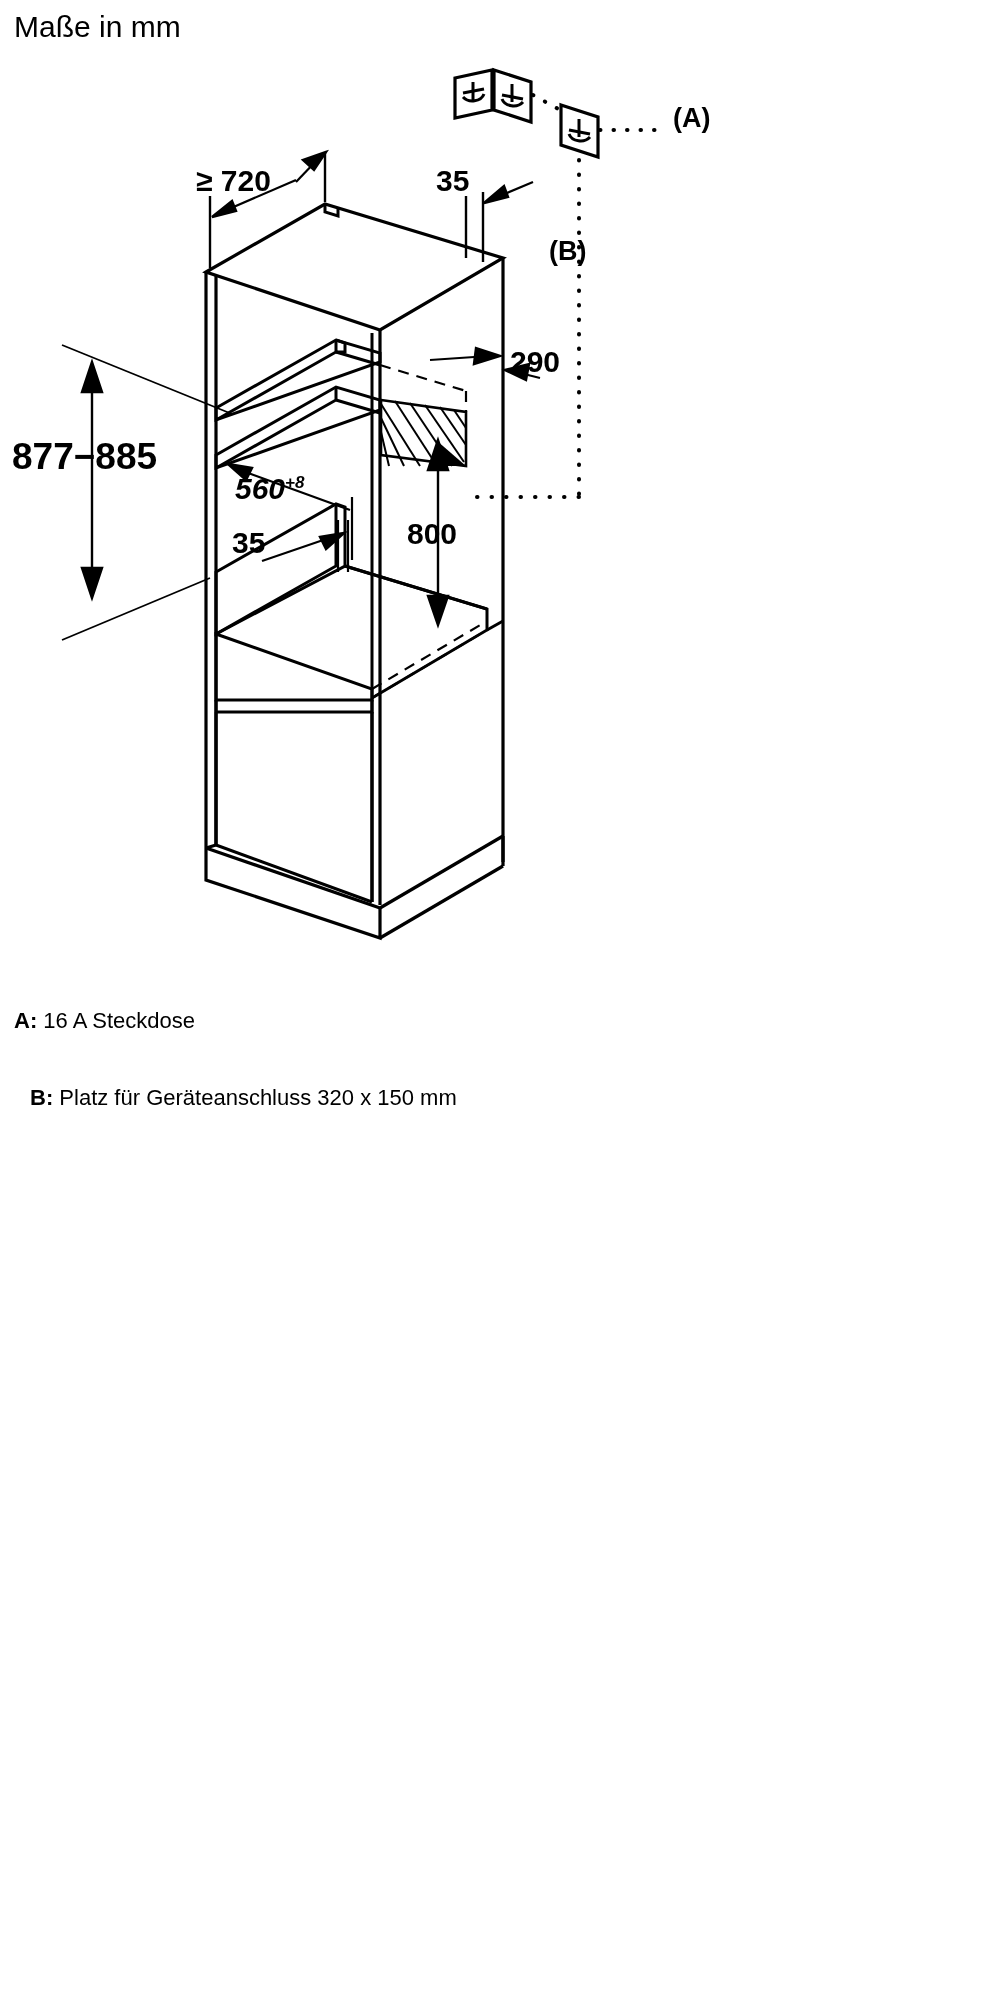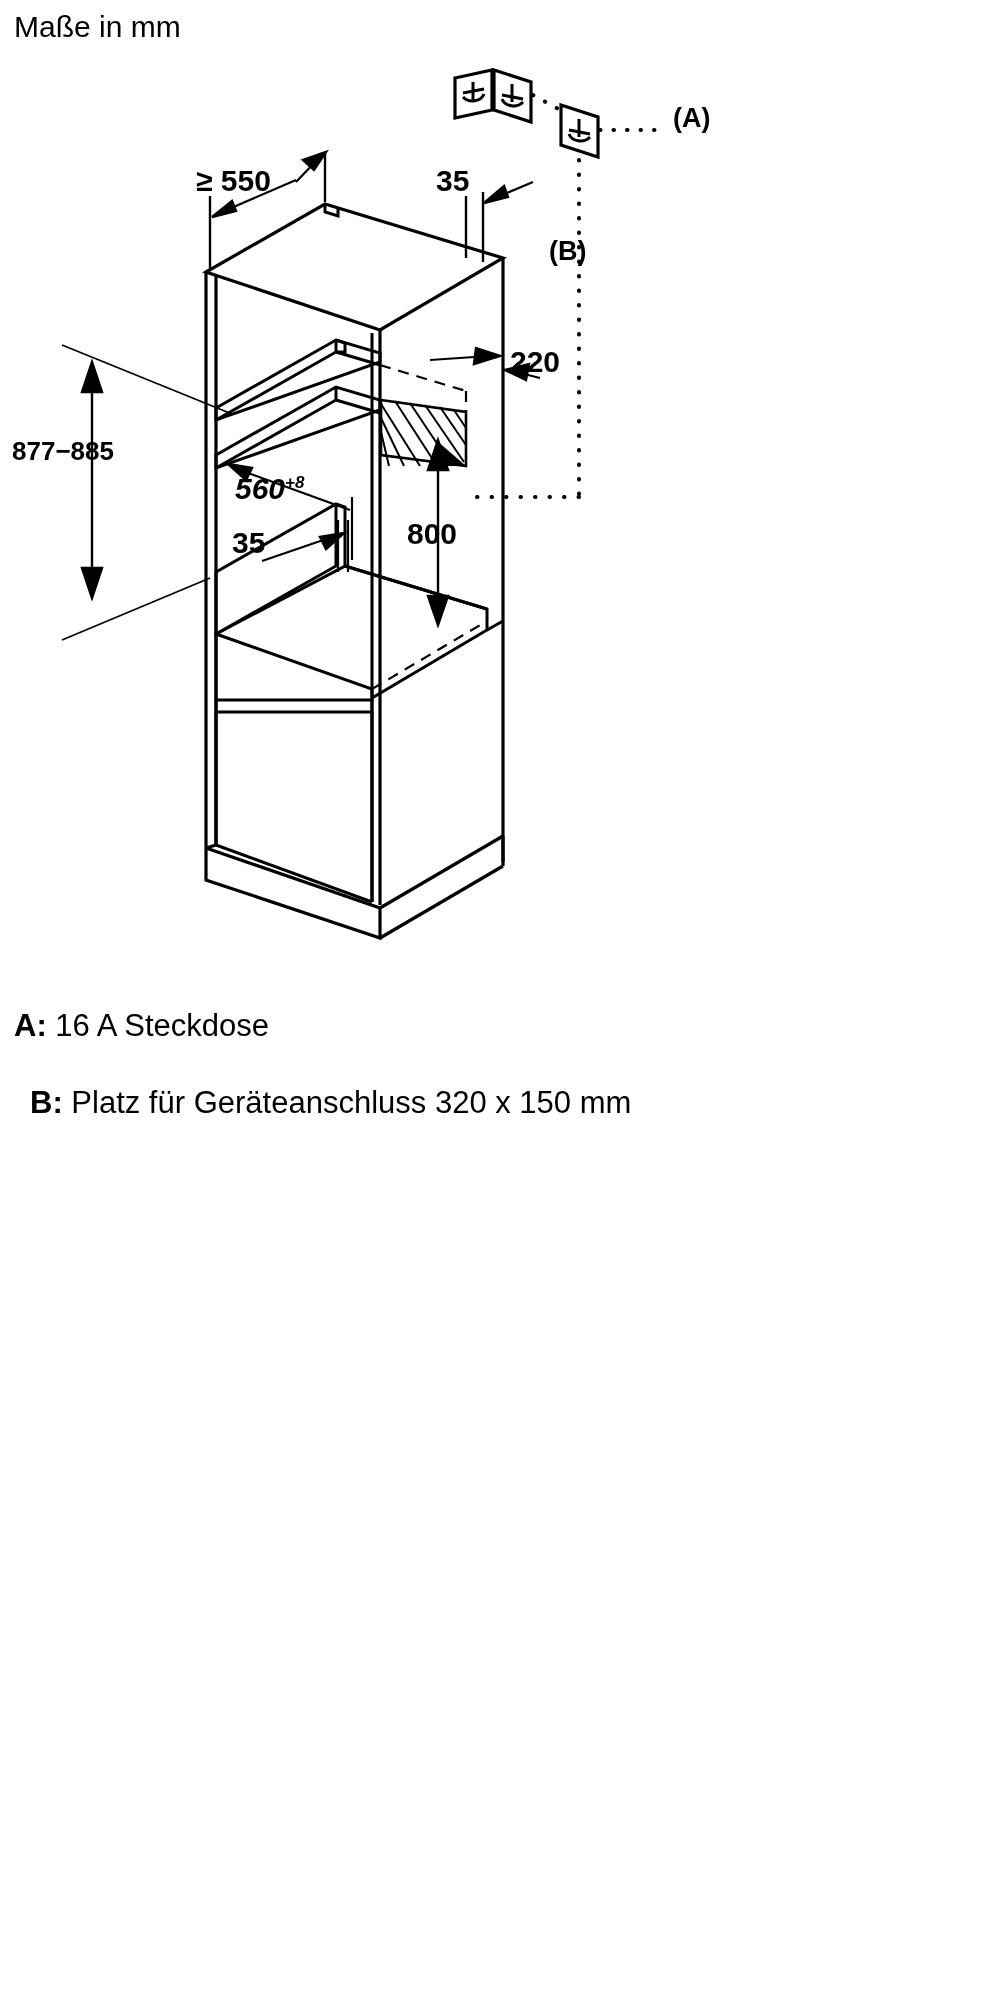--- a/index.html
+++ b/index.html
@@ -29,21 +29,21 @@
   #title {
     left: 14px;
     top: 12px;
     font-size: 30px;
   }
   .dim {
     font-size: 30px;
     font-weight: bold;
   }
   .dim-big {
-    font-size: 26px;
+    font-size: 37px;
     font-weight: bold;
   }
   .ref {
     font-size: 27px;
     font-weight: bold;
   }
   .sup {
     font-size: 17px;
     vertical-align: super;
     font-weight: bold;
@@ -53,21 +53,21 @@
   #dim-877  { left: 12px;  top: 438px; }
   #dim-560  { left: 235px; top: 474px; font-style: italic; }
   #dim-35l  { left: 232px; top: 528px; }
   #dim-180  { left: 510px; top: 347px; }
   #dim-600  { left: 407px; top: 519px; }
   #ref-a    { left: 673px; top: 105px; }
   #ref-b    { left: 549px; top: 238px; }
 
   .legend {
     position: absolute;
-    font-size: 31px;
+    font-size: 22px;
     white-space: pre;
   }
   .legend b { font-weight: bold; }
   #legend-a { left: 14px; top: 1008px; }
   #legend-b { left: 14px; top: 1085px; margin-left: 16px; }
 
   #art { position: absolute; left: 0; top: 0; }
 </style>
 </head>
 <body>
@@ -223,31 +223,31 @@
       <line x1="545" y1="375" x2="512" y2="368" stroke-width="2.2" stroke="none"></line>
       <line x1="540" y1="378" x2="516" y2="372" stroke-width="2.2"></line>
       <polygon points="505,370 529,364 526,380"></polygon>
 
       <path d="M438,455 L438,612" fill="none" stroke-width="2.4"></path>
       <polygon points="438,440 428,470 448,470"></polygon>
       <polygon points="438,625 428,596 448,596"></polygon>
     </g>
   </svg>
 
-  <div class="txt dim" id="dim-550">≥ 550</div>
+  <div class="txt dim" id="dim-550">≥ 720</div>
 
   <div class="txt dim" id="dim-35t">35</div>
 
   <div class="txt dim-big" id="dim-877">877−885</div>
 
   <div class="txt dim" id="dim-560"><span>560</span><span class="sup">+8</span></div>
 
   <div class="txt dim" id="dim-35l">35</div>
 
-  <div class="txt dim" id="dim-180">220</div>
+  <div class="txt dim" id="dim-180">290</div>
 
   <div class="txt dim" id="dim-600">800</div>
 
   <div class="txt ref" id="ref-a">(A)</div>
 
   <div class="txt ref" id="ref-b">(B)</div>
 
   <div class="legend" id="legend-a"><b>A:</b><span> </span><span>16 A Steckdose</span></div>
 
   <div class="legend" id="legend-b"><b>B:</b><span> </span><span>Platz für Geräteanschluss 320 x 150 mm</span></div>

